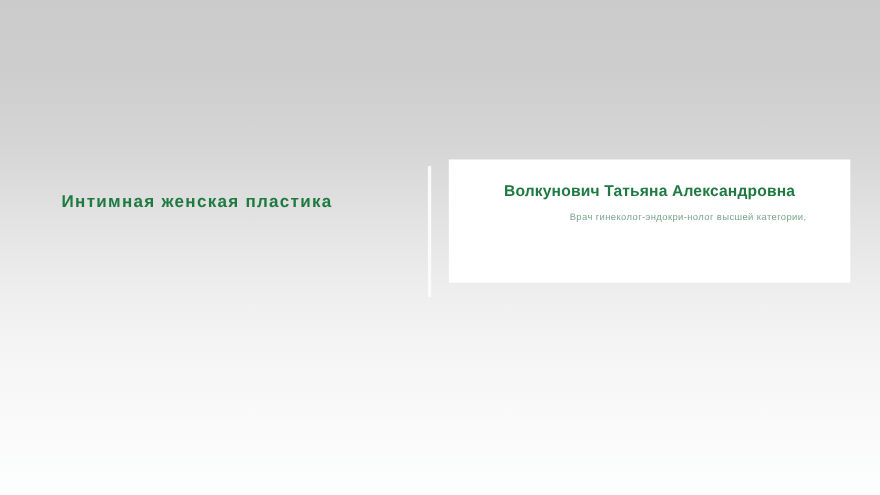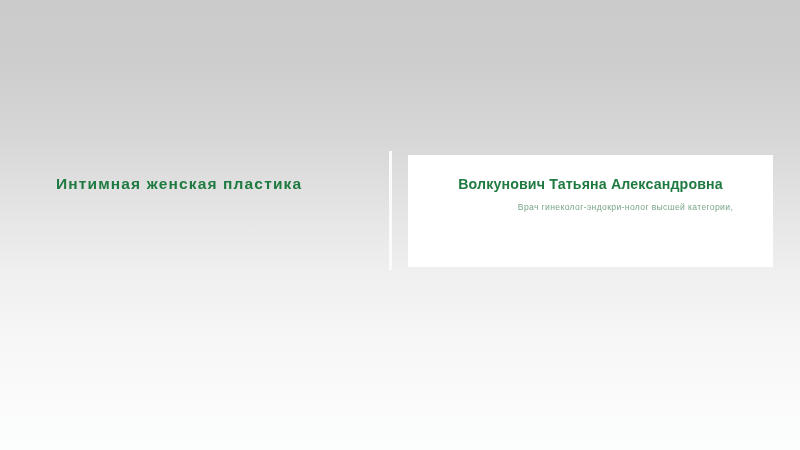--- a/index.html
+++ b/index.html
@@ -56,21 +56,21 @@
     top: 151px;
     width: 3px;
     height: 119px;
     background: #fbfbfb;
   }
 
   
   .card {
     position: absolute;
     left: 408px;
-    top: 155px;
+    top: 145px;
     width: 365px;
     height: 112px;
     background: #ffffff;
   }
 
   .card-title {
     position: absolute;
     left: 0;
     right: 0;
     top: 21px;

